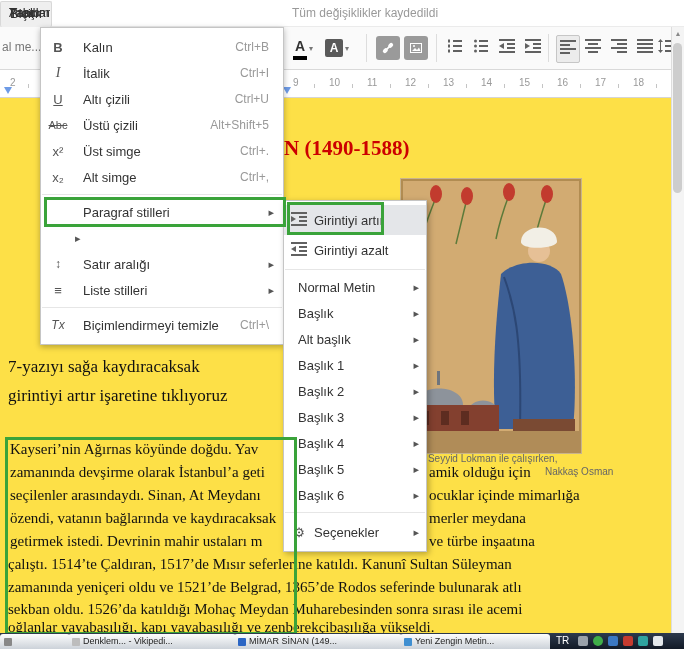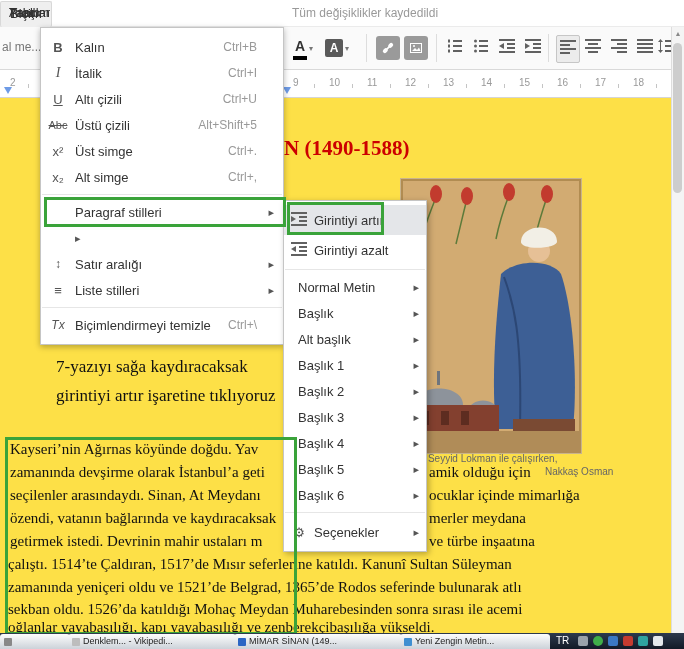--- a/index.html
+++ b/index.html
@@ -31,33 +31,33 @@
   .ruler{position:absolute;top:70px;left:0;right:12px;height:27px;background:#fff;border-bottom:1px solid #d5d5d5;z-index:8;}
   .ruler-num{position:absolute;top:7px;font-size:10px;color:#999;}
   .ruler-tick{position:absolute;top:14px;width:1px;height:4px;background:#c4c4c4;}
   .ruler-marker{position:absolute;top:17px;width:0;height:0;border-left:4px solid transparent;border-right:4px solid transparent;border-top:7px solid #6e9be6;}
 
   
   .doc-title{position:absolute;left:284px;top:136px;font-family:"Liberation Serif",serif;font-weight:bold;
              font-size:21px;color:#cc0000;white-space:nowrap;z-index:9;}
   .doc-image{position:absolute;left:400px;top:178px;width:180px;height:274px;border:1px solid #c9b48c;z-index:9;}
   .doc-caption{position:absolute;font-size:10px;color:#666;white-space:nowrap;z-index:9;}
-  .doc-note{position:absolute;left:8px;font-family:"Liberation Serif",serif;font-size:17px;color:#111;white-space:nowrap;z-index:9;margin-left:48px;}
+  .doc-note{position:absolute;left:8px;font-family:"Liberation Serif",serif;font-size:17px;color:#111;white-space:nowrap;z-index:9;}
   .doc-line{position:absolute;font-family:"Liberation Serif",serif;font-size:15px;color:#111;white-space:nowrap;z-index:9;}
 
   
   .gbox{position:absolute;border:3px solid #3aa33a;z-index:60;box-sizing:border-box;}
 
   
   .menu{position:absolute;left:40px;top:27px;width:242px;background:#fff;border:1px solid #c5c5c5;
         box-shadow:0 2px 6px rgba(0,0,0,.28);padding:6px 0;z-index:40;font-size:13px;}
   .m-row{display:flex;align-items:center;height:26px;cursor:default;}
   .m-ico{width:34px;text-align:center;color:#555;flex:none;font-size:13px;}
-  .m-label{flex:1;color:#333;white-space:nowrap;}
-  .m-short{color:#999;font-size:12px;padding-right:26px;white-space:nowrap;}
+  .m-label{flex:1;color:#333;white-space:nowrap;margin-left:8px;}
+  .m-short{color:#999;font-size:12px;padding-right:14px;white-space:nowrap;}
   .m-arrow{color:#555;font-size:11px;padding-right:9px;}
   .m-sep{height:1px;background:#e6e6e6;margin:4px 1px;}
   .ico-bold{font-weight:bold;}
   .ico-italic{font-style:italic;font-family:"Liberation Serif",serif;font-size:14px;}
   .ico-underline{text-decoration:underline;}
   .ico-strike{text-decoration:line-through;font-size:11px;}
   .ico-clear{font-style:italic;font-size:12px;}
   .ico-ls{font-size:12px;}
 
   

